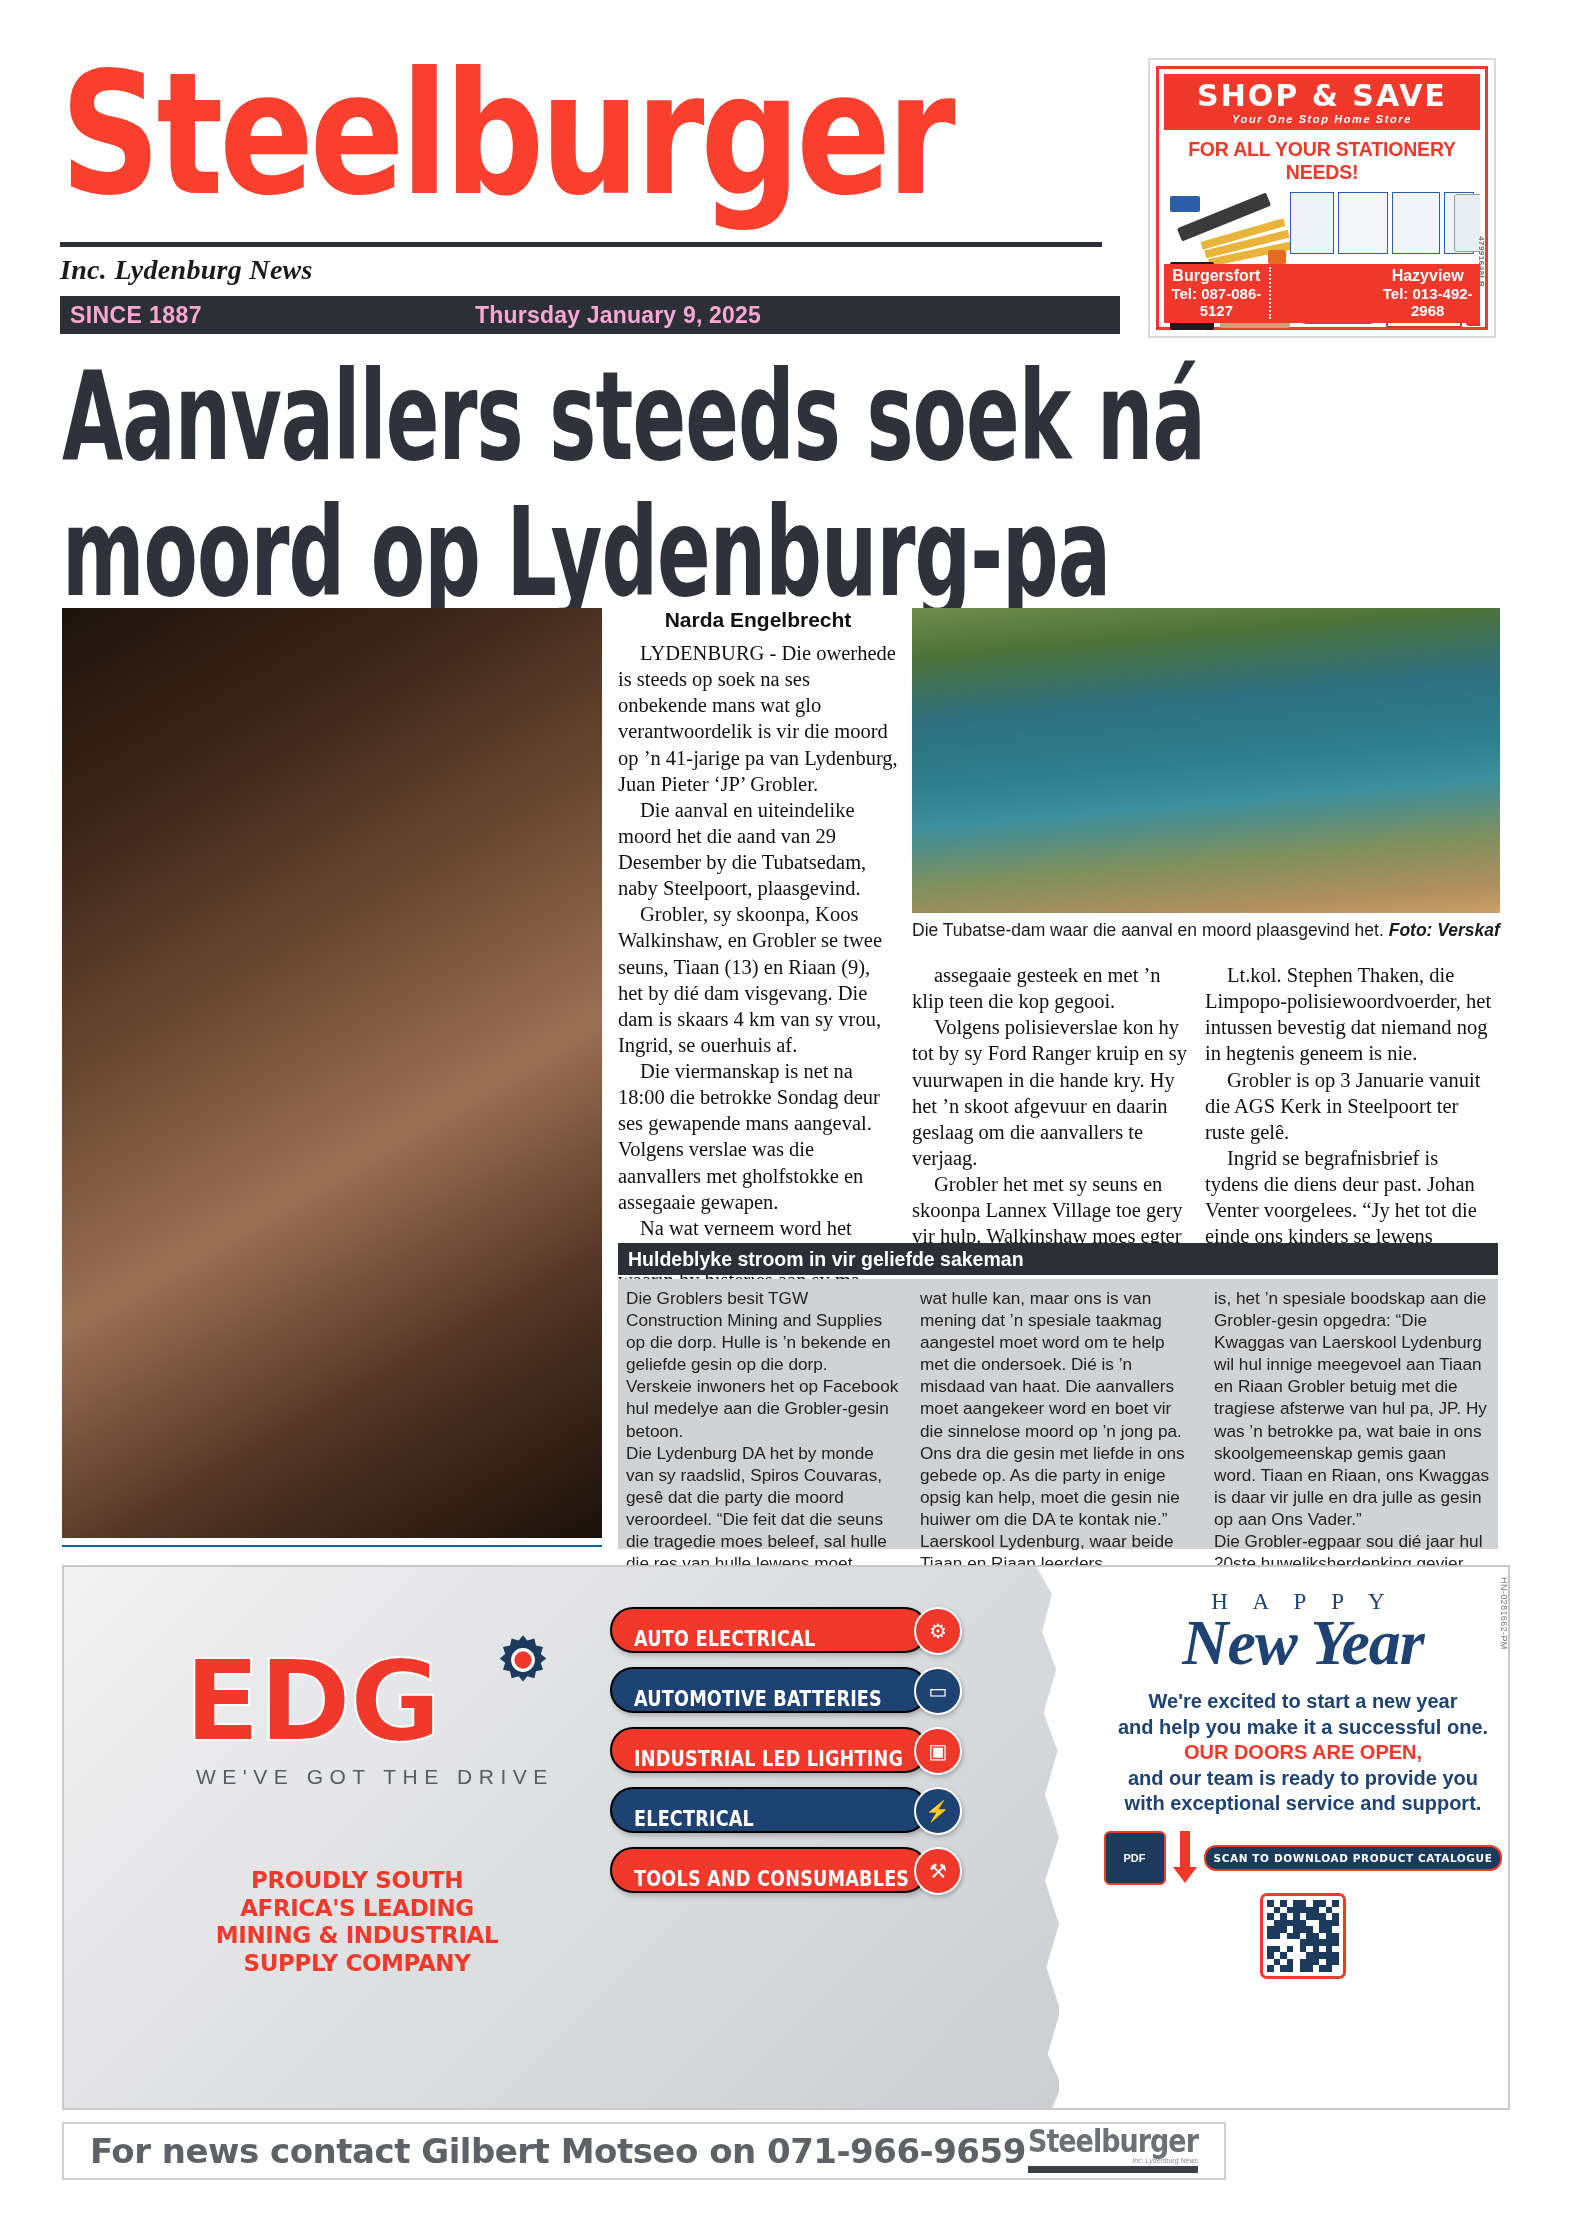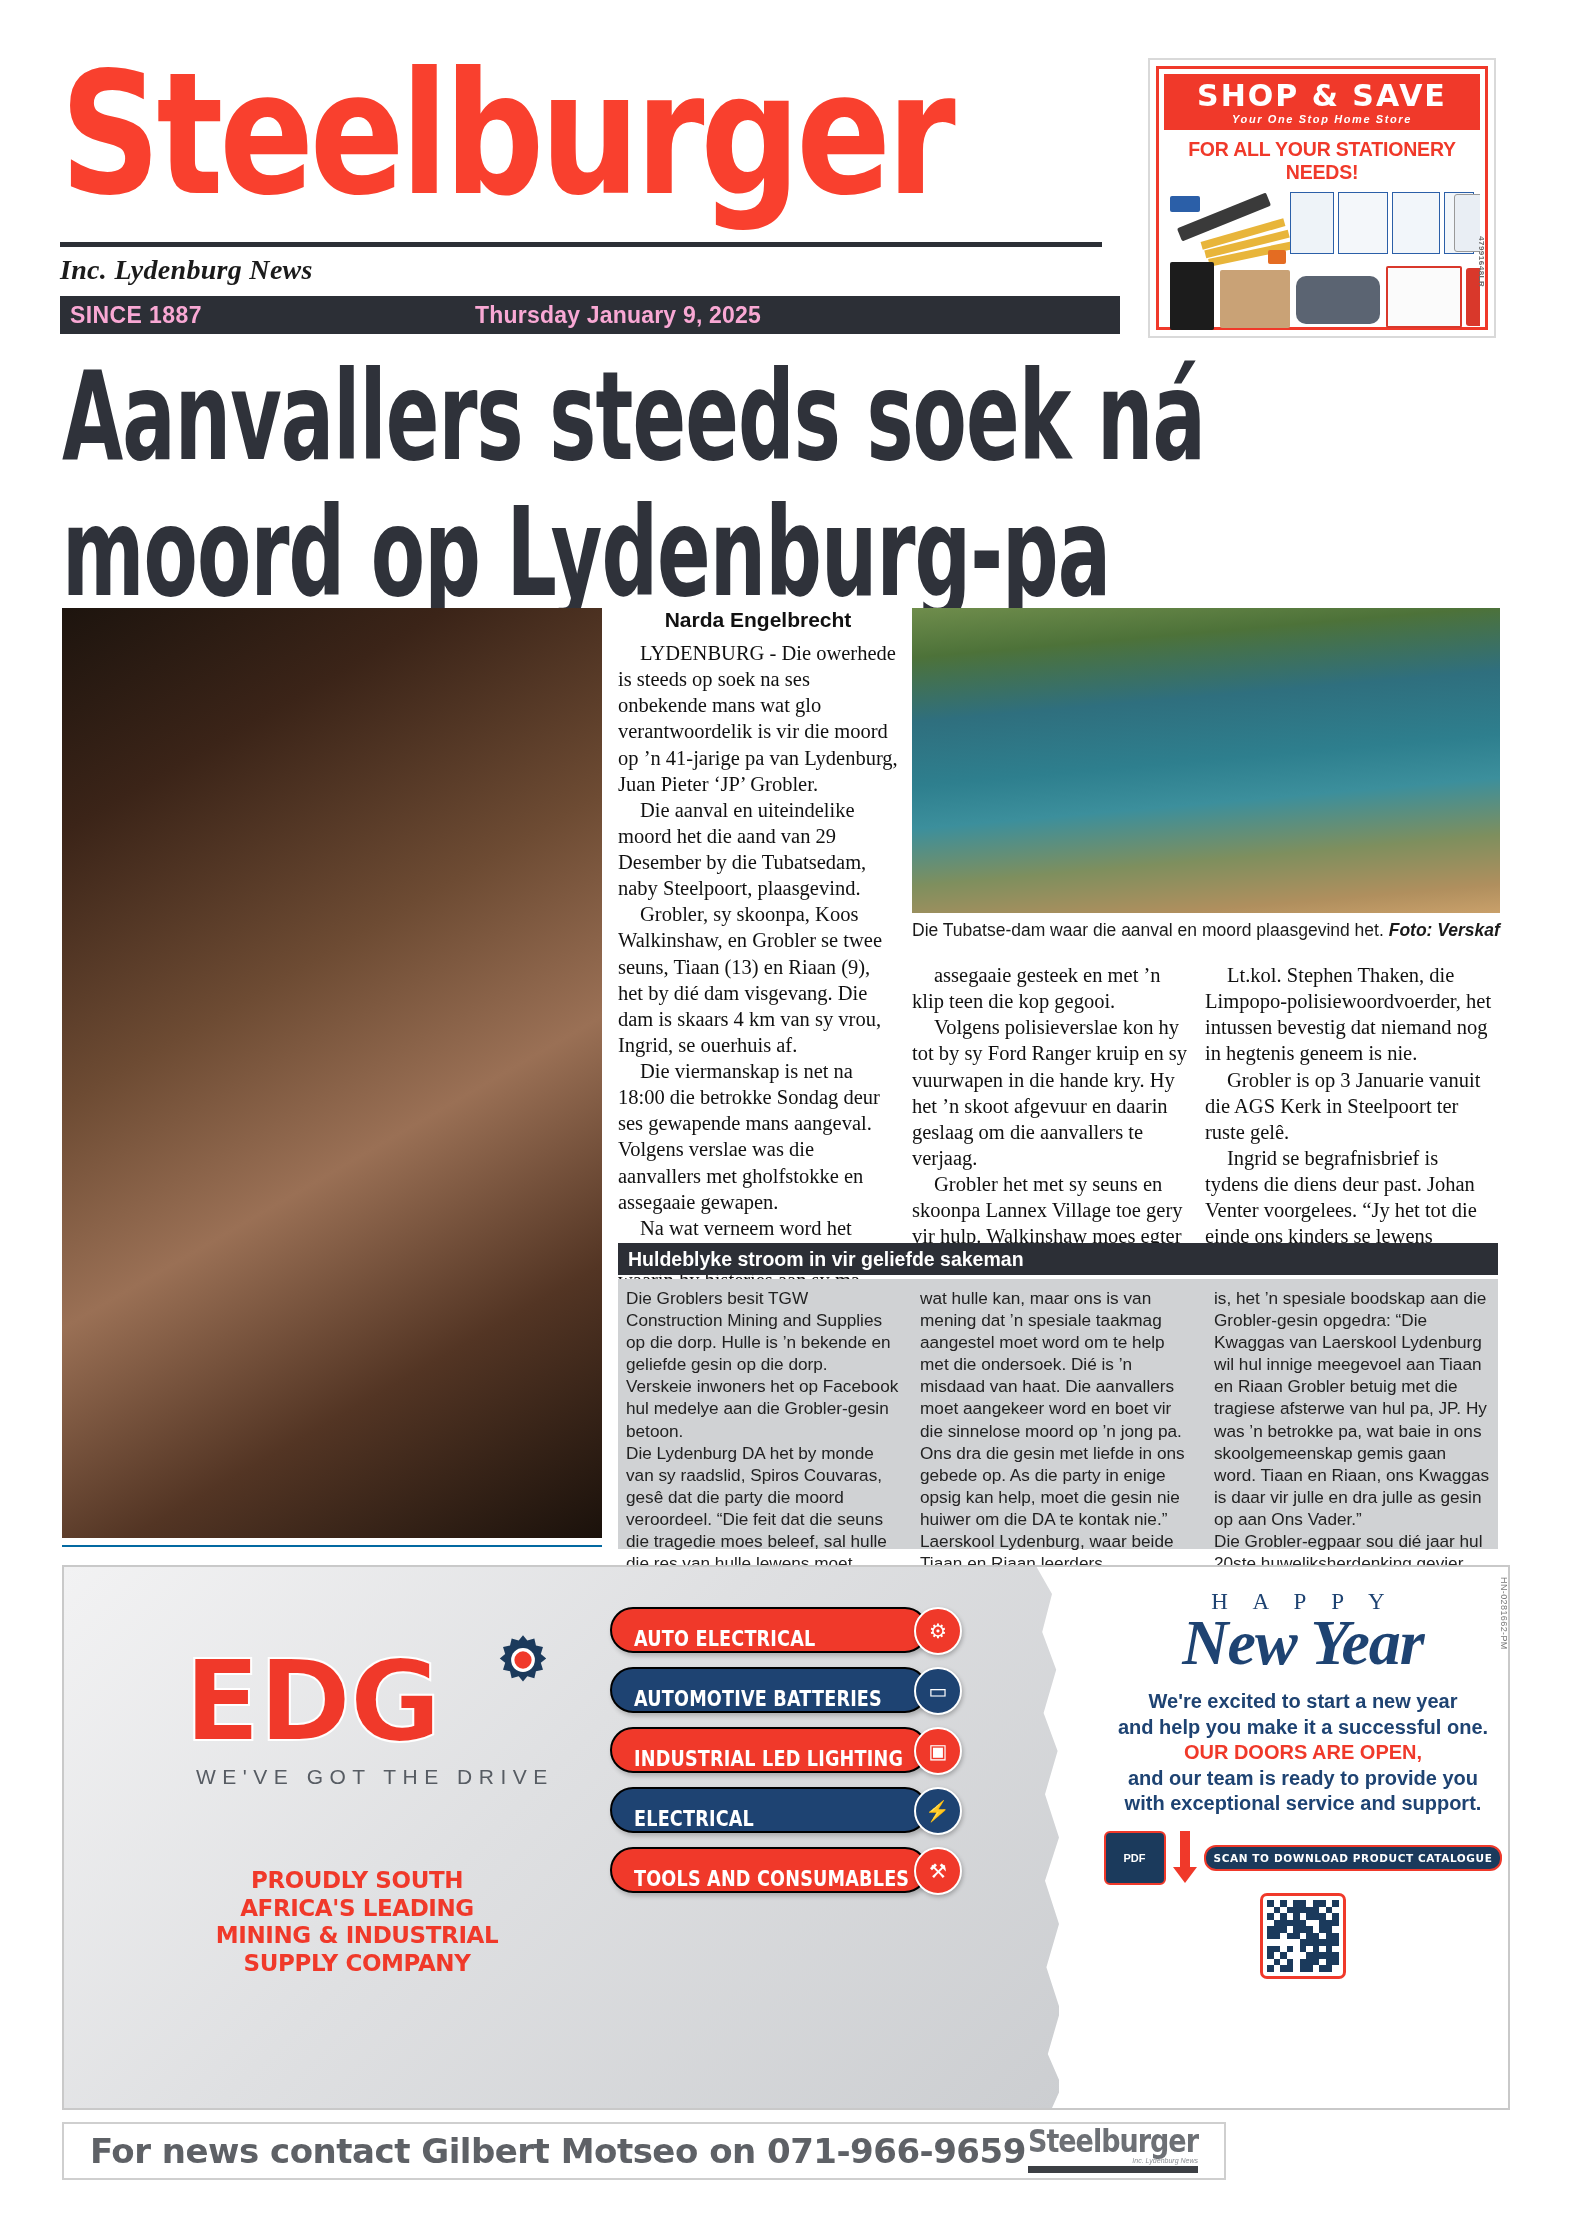--- a/index.html
+++ b/index.html
@@ -274,20 +274,31 @@
         <div class="pr" style="left:228px;top:4px;width:48px;height:62px;background:#f2f6fa;border:1px solid #2b5fa8;"></div>
         <div class="pr" style="left:280px;top:4px;width:30px;height:62px;background:#f2f6fa;border:1px solid #2b5fa8;"></div>
         <div class="pr" style="left:290px;top:6px;width:38px;height:58px;background:#e9eef4;border:1px solid #999;border-radius:3px;"></div>
         <div class="pr" style="left:6px;top:74px;width:44px;height:68px;background:#1c1c1c;border-radius:2px;"></div>
         <div class="pr" style="left:56px;top:82px;width:70px;height:58px;background:#c9a276;border-radius:2px;"></div>
         <div class="pr" style="left:132px;top:88px;width:84px;height:48px;background:#5b6472;border-radius:10px;"></div>
         <div class="pr" style="left:222px;top:78px;width:76px;height:62px;background:#fbfbfb;border:2px solid #d9382b;border-radius:2px;"></div>
         <div class="pr" style="left:302px;top:80px;width:18px;height:58px;background:#d9382b;border-radius:3px;"></div>
       </div>
       <div class="ss-code">47991648LR</div>
+      <div class="ss-foot">
+        <div>
+          <div class="city">Burgersfort</div>
+          <div class="tel">Tel: 087-086-5127</div>
+        </div>
+        <div class="ss-div"></div>
+        <div>
+          <div class="city">Hazyview</div>
+          <div class="tel">Tel: 013-492-2968</div>
+        </div>
+      </div>
     </div>
   </div>
 
   <h1 class="headline">Aanvallers steeds soek ná moord op Lydenburg-pa</h1>
 
   <div class="photo-left"></div>
   <div class="photo-right"></div>
 
   <div class="cap" id="cap-right">
     <span>Die Tubatse-dam waar die aanval en moord plaasgevind het.</span>

